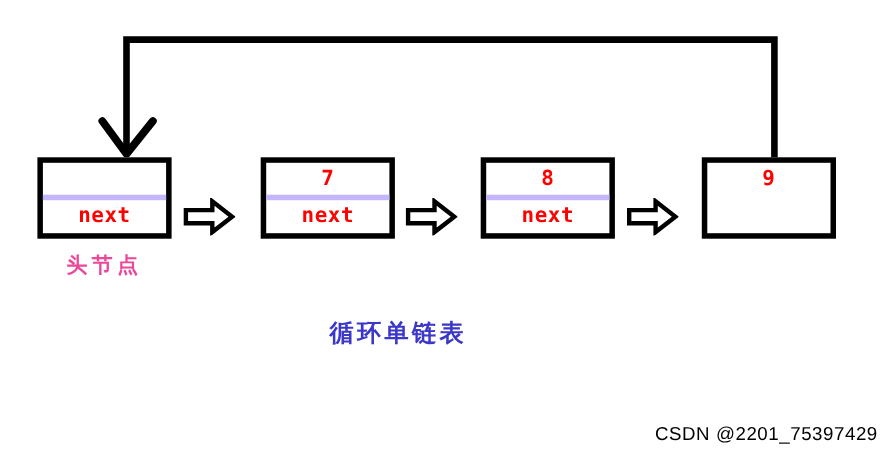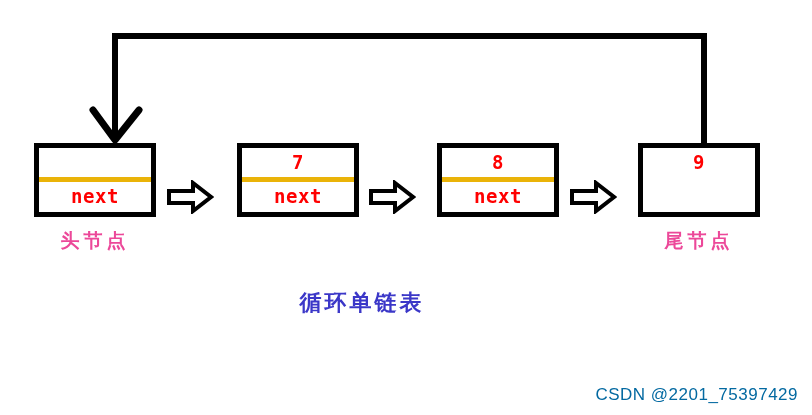--- a/index.html
+++ b/index.html
@@ -51,21 +51,21 @@
     font-size: 19px;
     font-weight: bold;
     letter-spacing: 0.5px;
     line-height: 1;
   }
   .node .cell.data {
     height: 45%;
   }
   .node .cell.link {
     height: 55%;
-    border-top: 5px solid #eab308;
+    border-top: 5px solid #c4b5fd;
   }
 
   
   .node-caption {
     position: absolute;
     width: 140px;
     text-align: center;
     color: #ec4899;
     font-family: "DejaVu Serif", "Liberation Serif", serif;
     font-size: 19px;
@@ -99,21 +99,21 @@
   #figure-caption > span {
     position: relative;
     left: -44px;
   }
 
   
   #watermark {
     position: absolute;
     right: 14px;
     bottom: 10px;
-    color: #0369a1;
+    color: #000000;
     font-family: "Liberation Sans", sans-serif;
     font-size: 17px;
     letter-spacing: 0.5px;
     white-space: nowrap;
   }
 </style>
 </head>
 <body>
 
 <div id="canvas">
@@ -147,21 +147,20 @@
     <div class="cell link">next</div>
   </div>
 
   <svg class="block-arrow" viewBox="0 0 48 34" xmlns="http://www.w3.org/2000/svg" style="left:569px; top:180px;">
     <path d="M 3 11 L 27 11 L 27 3 L 45 17 L 27 31 L 27 23 L 3 23 Z" fill="#ffffff" stroke="#000000" stroke-width="4" stroke-linejoin="miter"></path>
   </svg>
 
   <div class="node" style="left:638px; top:143px;">
     <div class="cell data">9</div>
   </div>
-  <div class="node-caption" style="left:629px; top:228px;">尾节点</div>
 
   <div id="figure-caption">
     <span>循环单链表</span>
   </div>
 
   <div id="watermark">CSDN @2201_75397429</div>
 
 </div>
 
 </body></html>

